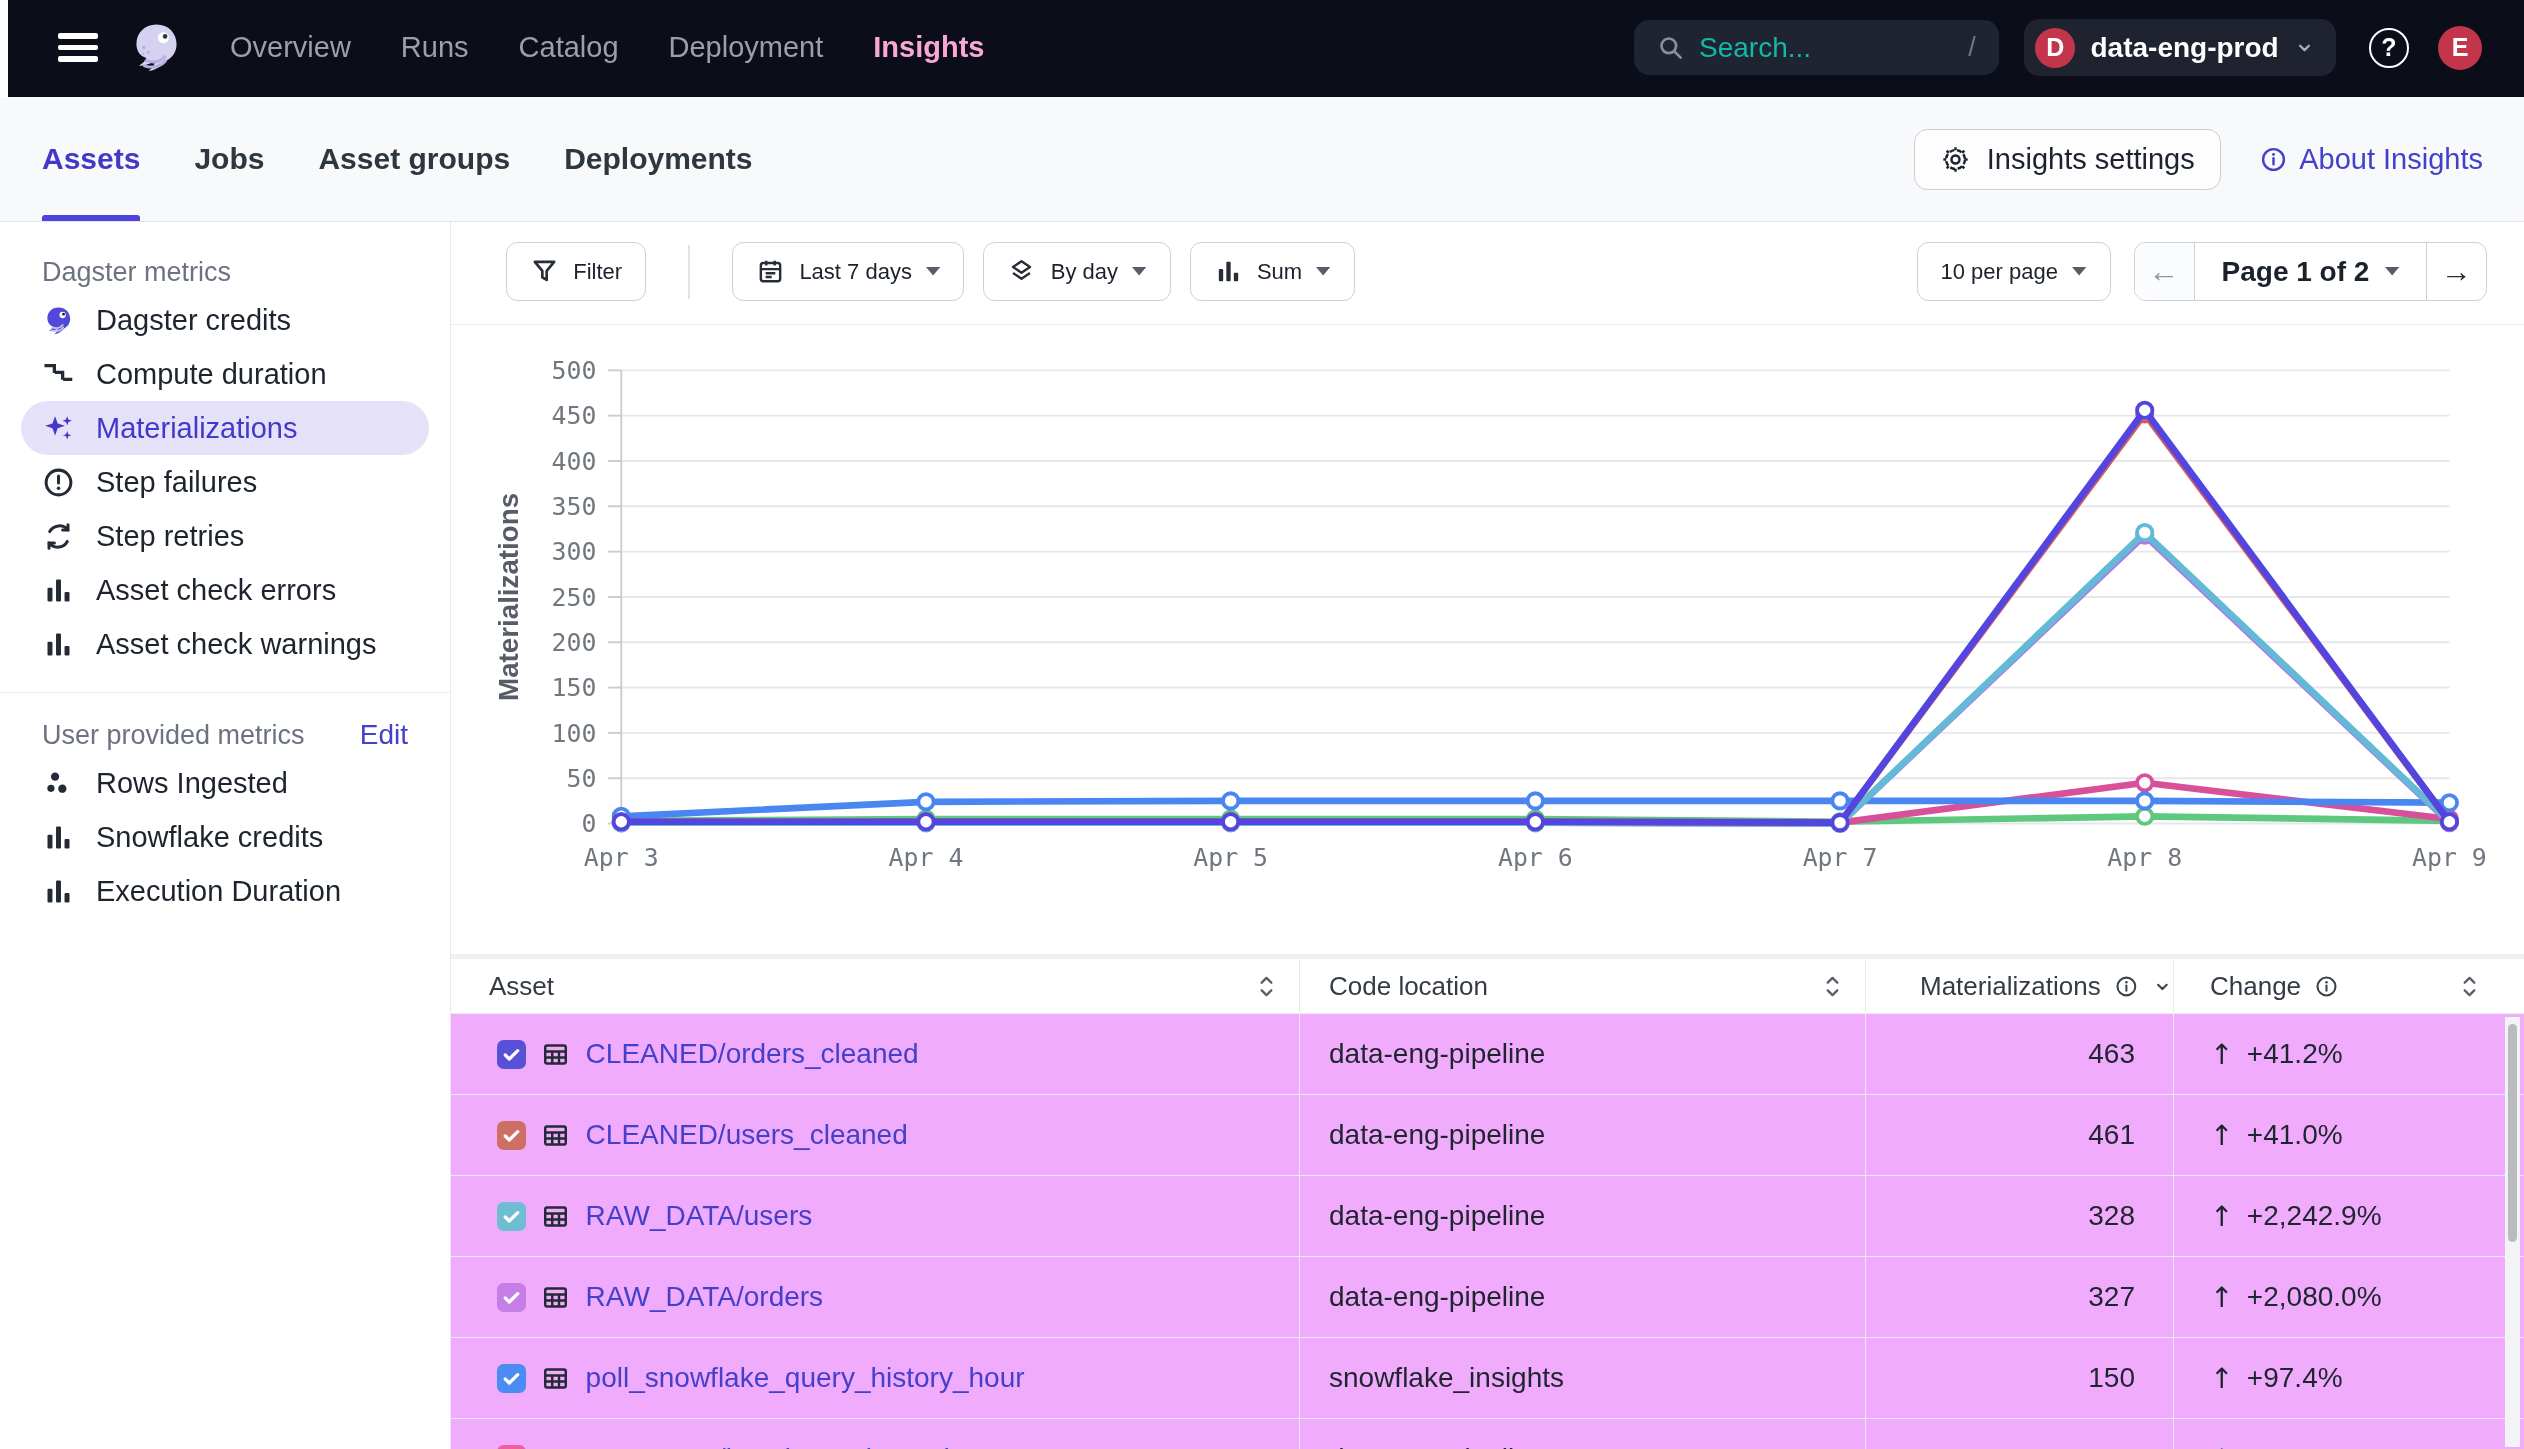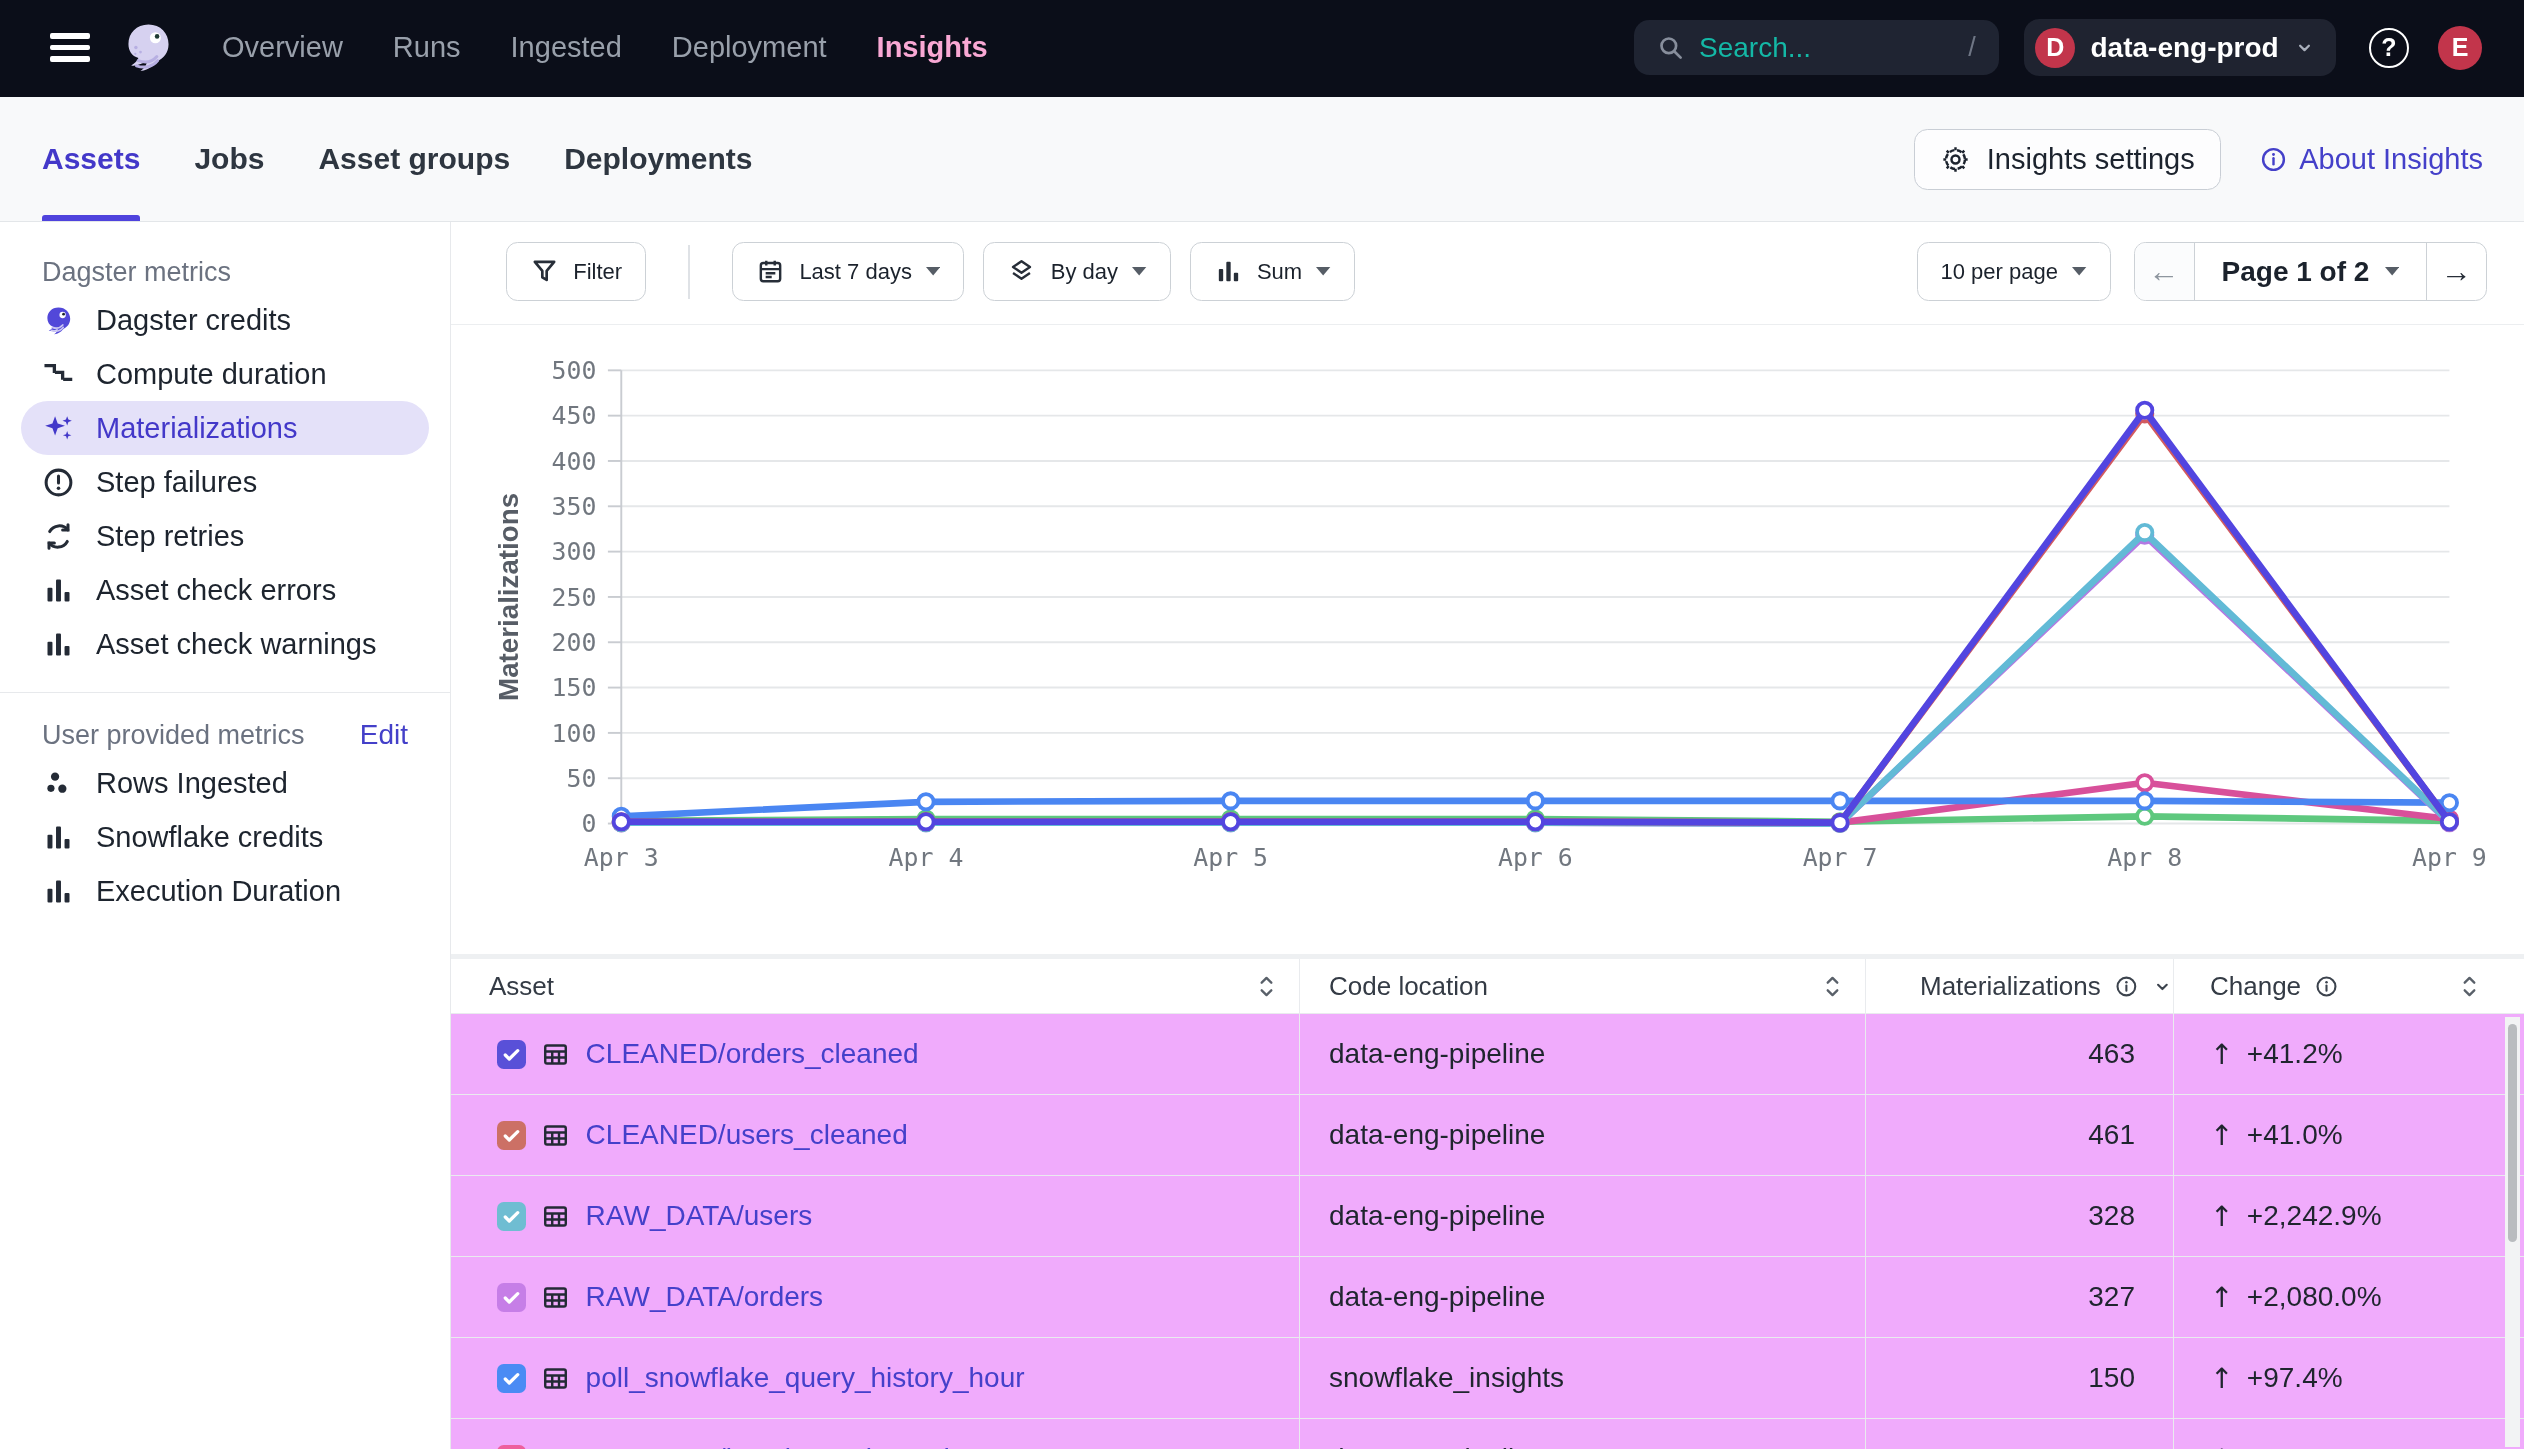--- a/index.html
+++ b/index.html
@@ -1,20 +1,20 @@
 <!DOCTYPE html>
 <html><head>
 <meta charset="utf-8">
 <style>
   * { box-sizing: border-box; }
   body { margin:0; background:#fff; font-family:"Liberation Sans",sans-serif; }
   .page { position:relative; width:2525px; height:1450px; overflow:hidden; background:#fff; color:#1b222c; }
 
   
-  .topnav { position:absolute; top:0; left:0; right:0; height:111px; background:#0b0e19;
+  .topnav { position:absolute; top:0; left:8px; right:0; height:111px; background:#0b0e19;
             display:flex; align-items:center; padding:0 43px 16px 50px; }
   .hamburger { width:40px; height:29px; display:flex; flex-direction:column; justify-content:space-between; cursor:pointer; }
   .hamburger span { display:block; height:5.7px; background:#fff; border-radius:1.9px; }
   .logo { width:55px; height:55px; margin-left:31px; }
   .nav-items { display:flex; gap:50px; margin-left:46px; }
   .nav-item { font-size:29px; color:#99a0ab; font-weight:500; cursor:pointer; }
   .nav-item.active { color:#f9a8d4; font-weight:600; }
   .search-pill { margin-left:auto; width:365px; height:55px; background:#1f2432; border-radius:15.3px;
                  display:flex; align-items:center; padding:0 23px; gap:15.3px; }
   .search-pill .ph { font-size:28px; color:#14b8a6; }
@@ -124,21 +124,21 @@
         <circle cx="13" cy="24" r="1.5" fill="#b7afe2"></circle>
         <circle cx="17" cy="28" r="1.2" fill="#b7afe2"></circle>
         <circle cx="12.5" cy="29.5" r="1" fill="#b7afe2"></circle>
         <path d="M15 35.5c6.5 2.3 12.5.8 16.3-3.6" stroke="#b7afe2" stroke-width="2.6" fill="none" stroke-linecap="round"></path>
         <path d="M13.5 40c7.5 2.6 14.5.4 18.5-4.6" stroke="#b7afe2" stroke-width="2.6" fill="none" stroke-linecap="round"></path>
       </svg>
     </div>
     <nav class="nav-items" id="navItems">
         <span class="nav-item">Overview</span>
         <span class="nav-item">Runs</span>
-        <span class="nav-item">Ingested</span>
+        <span class="nav-item">Catalog</span>
         <span class="nav-item">Deployment</span>
         <span class="nav-item active">Insights</span>
       </nav>
     <div class="search-pill">
       <span style="width:27px;height:27px;color:#878e9c">
         <svg viewBox="0 0 24 24" fill="none" stroke="currentColor" stroke-width="2.4" style="width:100%;height:100%">
             <circle cx="10.5" cy="10.5" r="6.5"></circle>
             <path d="M15.5 15.5L21 21" stroke-linecap="round"></path>
           </svg>
       </span>

